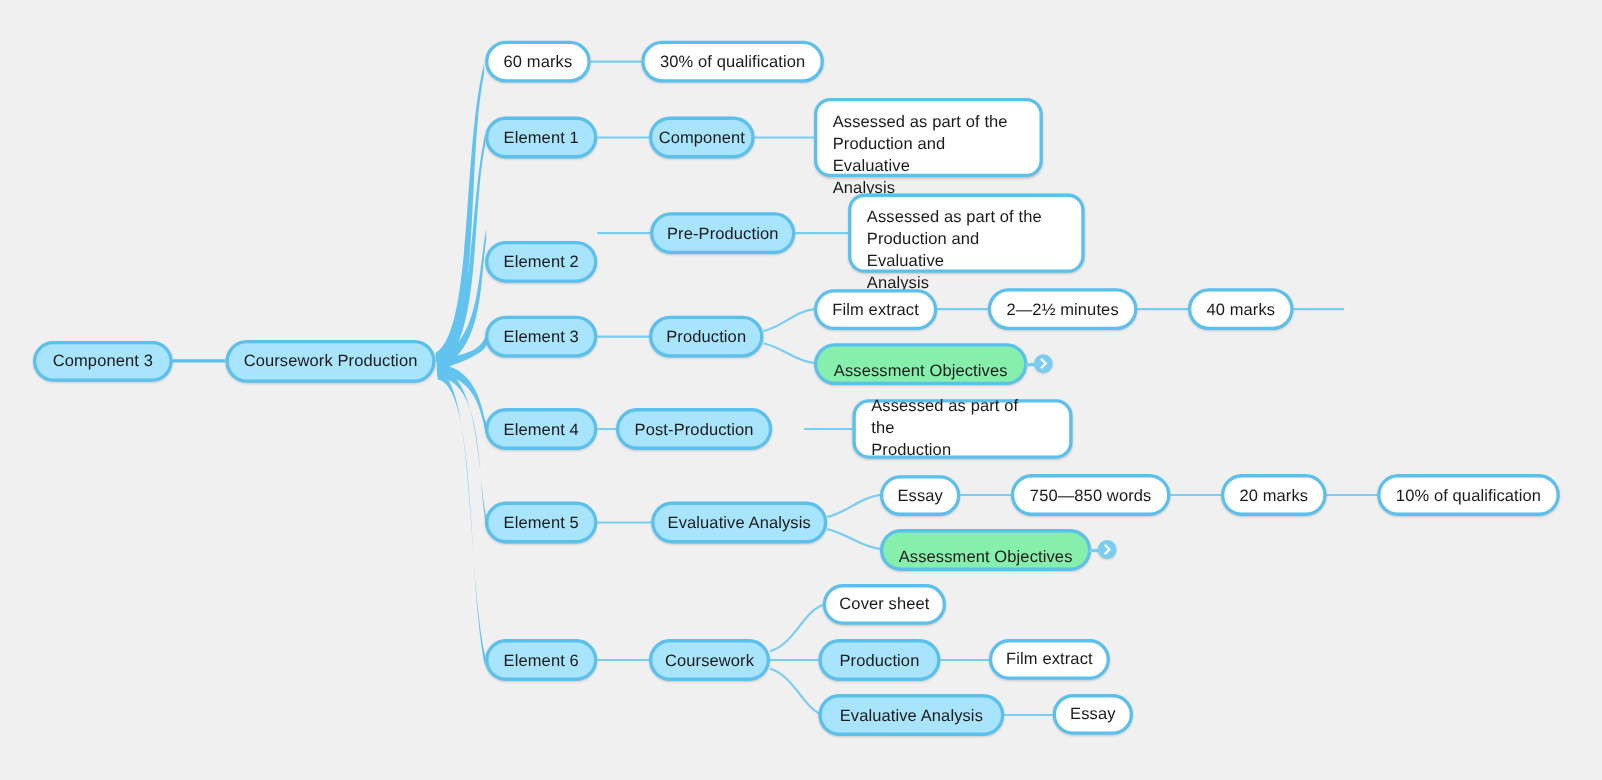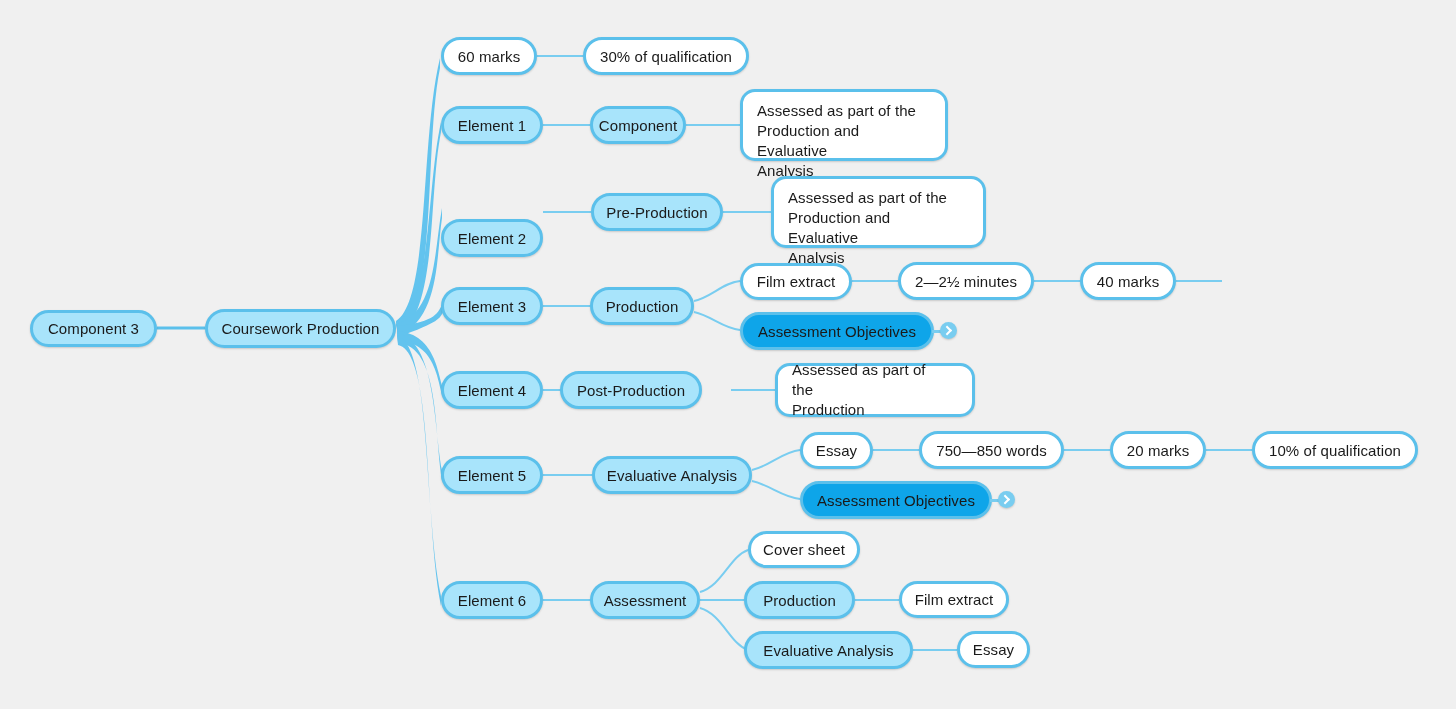--- a/index.html
+++ b/index.html
@@ -22,21 +22,21 @@
     align-items:center;
     color:#1a1a1a;
     font-size:15px;
     line-height:19px;
     letter-spacing:.1px;
     padding:0 14px;
     box-shadow:0 1px 2px rgba(0,0,0,.16);
     white-space:nowrap;
   }
   .node.blue{background:#a8e4fb;}
-  .node.peach{background:#0ea5e9;}
+  .node.peach{background:#86efac;align-items:flex-end;}
   .node.multi{
     border-radius:15px;
     white-space:normal;
     align-items:flex-start;
     padding:9px 28px 9px 14px;
     line-height:20px;
   }
   .node.multi span{display:block;}
 
   .expander{
@@ -207,21 +207,21 @@
   </div>
   <div class="stub" style="left:990px;top:499px;width:10px;"></div>
   <div class="expander" style="left:998px;top:491px;">
     <span class="chev"></span>
   </div>
 
   <div class="node blue" style="left:441px;top:581px;width:102px;height:38px;justify-content:center;align-items:center;">
     <span>Element 6</span>
   </div>
   <div class="node blue" style="left:590px;top:581px;width:110px;height:38px;justify-content:center;">
-    <span>Assessment</span>
+    <span>Coursework</span>
   </div>
   <div class="node" style="left:748px;top:531px;width:112px;height:37px;justify-content:center;">
     <span>Cover sheet</span>
   </div>
   <div class="node blue" style="left:744px;top:581px;width:111px;height:38px;justify-content:center;">
     <span>Production</span>
   </div>
   <div class="node" style="left:899px;top:581px;width:110px;height:37px;justify-content:center;">
     <span>Film extract</span>
   </div>

